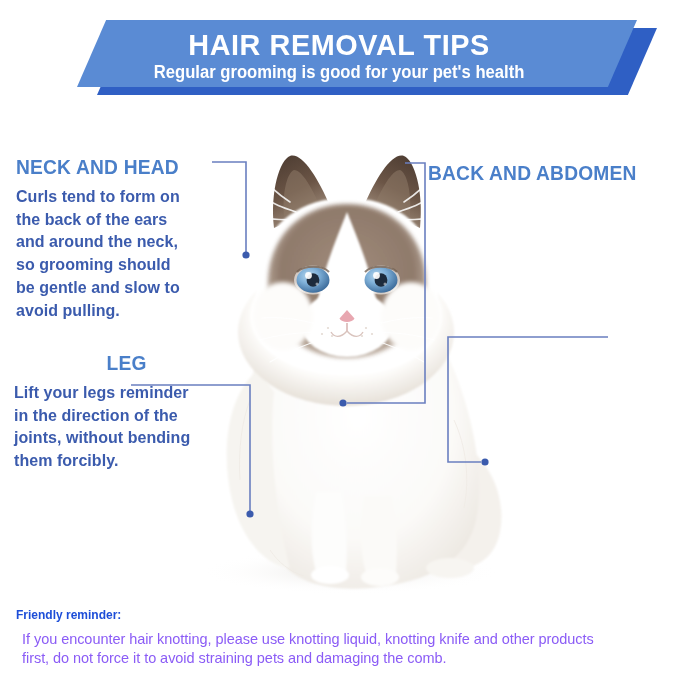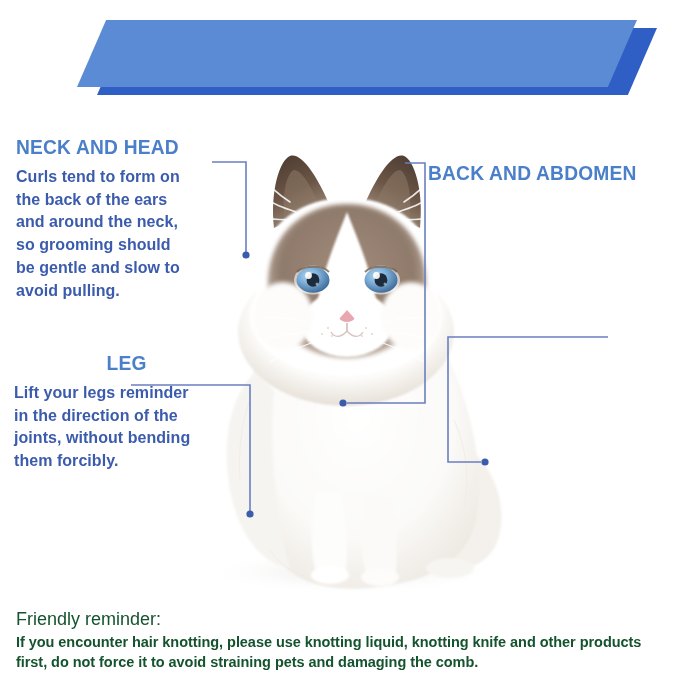--- a/index.html
+++ b/index.html
@@ -45,36 +45,36 @@
     margin:0 0 8px 0;letter-spacing:.2px;transform:scaleX(.96);
     transform-origin:left center;white-space:nowrap;
   }
   .sec-title.c{transform-origin:center center;text-align:center;}
   .sec-title.r{transform-origin:right center;text-align:right;}
   .sec-body{
     color:#3b5bad;font-size:16px;font-weight:bold;line-height:1.42;
     margin:0;white-space:pre-line;letter-spacing:.05px;
   }
 
-  #sec-neck{left:16px;top:136px;width:215px;}
+  #sec-neck{left:16px;top:156px;width:215px;}
   #sec-back{left:428px;top:162px;width:250px;}
   #sec-leg{left:14px;top:352px;width:225px;}
   #sec-tail{left:470px;top:322px;width:205px;}
 
   
   #connectors{position:absolute;left:0;top:0;width:679px;height:679px;
     pointer-events:none;}
 
   
   #cat{position:absolute;left:150px;top:120px;width:400px;height:480px;}
 
   
   .footer{position:absolute;left:16px;top:608px;width:650px;}
-  .footer-title{color:#14532d;font-size:18px;font-weight:normal;margin:0 0 2px 0;line-height:1.3;}
-  .footer-body{color:#14532d;font-size:14.5px;font-weight:bold;line-height:1.35;margin:0;white-space:pre-line;letter-spacing:-.05px;}
+  .footer-title{color:#1d4ed8;font-size:12px;font-weight:bold;margin:0 0 2px 0;line-height:1.3;}
+  .footer-body{color:#8b5cf6;font-size:14.5px;font-weight:normal;line-height:1.35;margin:6px;white-space:pre-line;letter-spacing:-.05px;}
 </style>
 </head>
 <body>
 
 <div id="root">
 
   <svg id="cat" viewBox="0 0 400 480" xmlns="http://www.w3.org/2000/svg">
     <defs>
       <radialGradient id="bodyG" cx="48%" cy="42%" r="66%">
         <stop offset="0%" stop-color="#ffffff"></stop>
@@ -217,20 +217,24 @@
     <g stroke="#efebe5" stroke-width="1" fill="none" opacity="0.9">
       <path d="M100 280 C92 300 88 330 90 360"></path>
       <path d="M304 300 C316 326 320 358 314 388"></path>
       <path d="M120 430 C128 442 140 452 154 456"></path>
     </g>
   </svg>
 
   <div class="banner-wrap">
     <div class="banner-back"></div>
     <div class="banner-front"></div>
+    <div class="banner-text">
+      <div class="banner-title">HAIR REMOVAL TIPS</div>
+      <div class="banner-sub">Regular grooming is good for your pet's health</div>
+    </div>
   </div>
 
   <svg id="connectors" viewBox="0 0 679 679" xmlns="http://www.w3.org/2000/svg">
     <g stroke="#6a7fc0" stroke-width="1.6" fill="none">
 
       <path d="M212 162 H246 V253"></path>
 
       <path d="M405 163 H425 V403 H347"></path>
 
       <path d="M131 385 H250 V512"></path>

